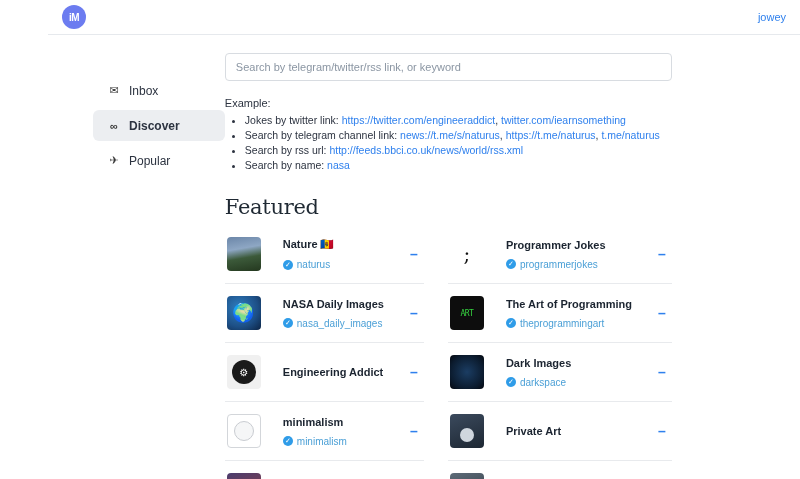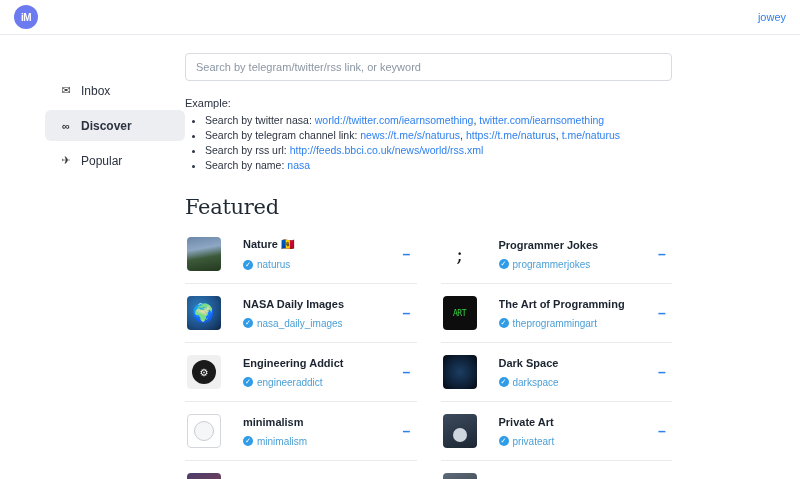--- a/index.html
+++ b/index.html
@@ -4,21 +4,21 @@
 <style>
   * { box-sizing: border-box; }
   html, body {
     margin: 0; padding: 0;
     width: 800px; height: 479px;
     overflow: hidden;
     background: #ffffff;
     font-family: "Liberation Sans", sans-serif;
     color: #1f2933;
   }
-  #app { position: relative; width: 800px; height: 369px; }
+  #app { position: relative; width: 800px; height: 369px; padding-left: 48px; }
 
   
   .topbar {
     height: 35px;
     border-bottom: 1px solid #e6e9ed;
     display: flex;
     align-items: center;
     padding: 0 14px;
     background: #fff;
   }
@@ -180,21 +180,21 @@
       </div>
     </div>
 
     <div class="main">
 
       <input class="search-box" type="text" placeholder="Search by telegram/twitter/rss link, or keyword" style="">
 
       <div class="example-title">Example:</div>
       <ul class="examples">
         <li>
-          <span>Search by twitter nasa: </span><a href="#">world://twitter.com/iearnsomething</a>, <a href="#">twitter.com/iearnsomething</a>
+          <span>Jokes by twitter link: </span><a href="#">https://twitter.com/engineeraddict</a>, <a href="#">twitter.com/iearnsomething</a>
         </li>
         <li>
           <span>Search by telegram channel link: </span><a href="#">news://t.me/s/naturus</a>, <a href="#">https://t.me/naturus</a>, <a href="#">t.me/naturus</a>
         </li>
         <li>
           <span>Search by rss url: </span><a href="#">http://feeds.bbci.co.uk/news/world/rss.xml</a>
         </li>
         <li>
           <span>Search by name: </span><a href="#">nasa</a>
         </li>
@@ -257,32 +257,28 @@
           </div>
           <div class="minus-btn">–</div>
         </div>
 
         <div class="card">
           <div class="thumb t-eng">
             <span class="gear-in">⚙</span>
           </div>
           <div class="card-text">
             <div class="card-name">Engineering Addict</div>
-            <div class="card-handle-row">
-              <span class="verified">✓</span>
-              <span class="card-handle">engineeraddict</span>
-            </div>
           </div>
           <div class="minus-btn">–</div>
         </div>
 
         <div class="card">
           <div class="thumb t-dark"></div>
           <div class="card-text">
-            <div class="card-name">Dark Space</div>
+            <div class="card-name">Dark Images</div>
             <div class="card-handle-row">
               <span class="verified">✓</span>
               <span class="card-handle">darkspace</span>
             </div>
           </div>
           <div class="minus-btn">–</div>
         </div>
 
         <div class="card">
           <div class="thumb t-minimal">
@@ -297,24 +293,20 @@
           </div>
           <div class="minus-btn">–</div>
         </div>
 
         <div class="card">
           <div class="thumb t-private">
             <span class="person-in"></span>
           </div>
           <div class="card-text">
             <div class="card-name">Private Art</div>
-            <div class="card-handle-row">
-              <span class="verified">✓</span>
-              <span class="card-handle">privateart</span>
-            </div>
           </div>
           <div class="minus-btn">–</div>
         </div>
 
         <div class="card">
           <div class="thumb t-beauty"></div>
 
         </div>
 
         <div class="card">

